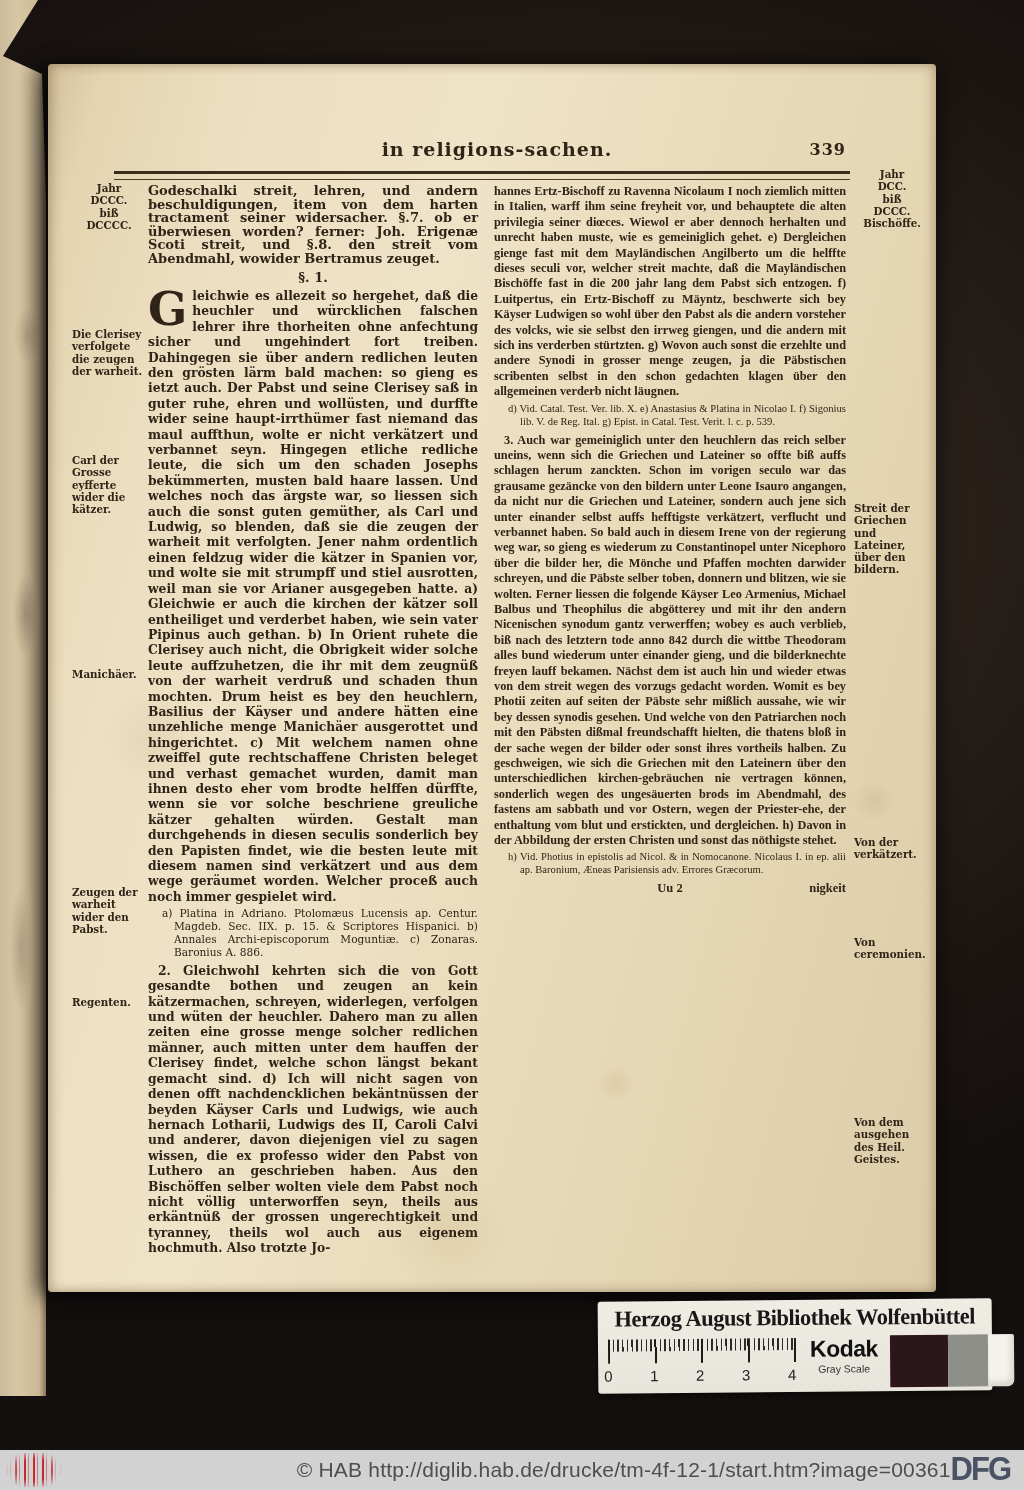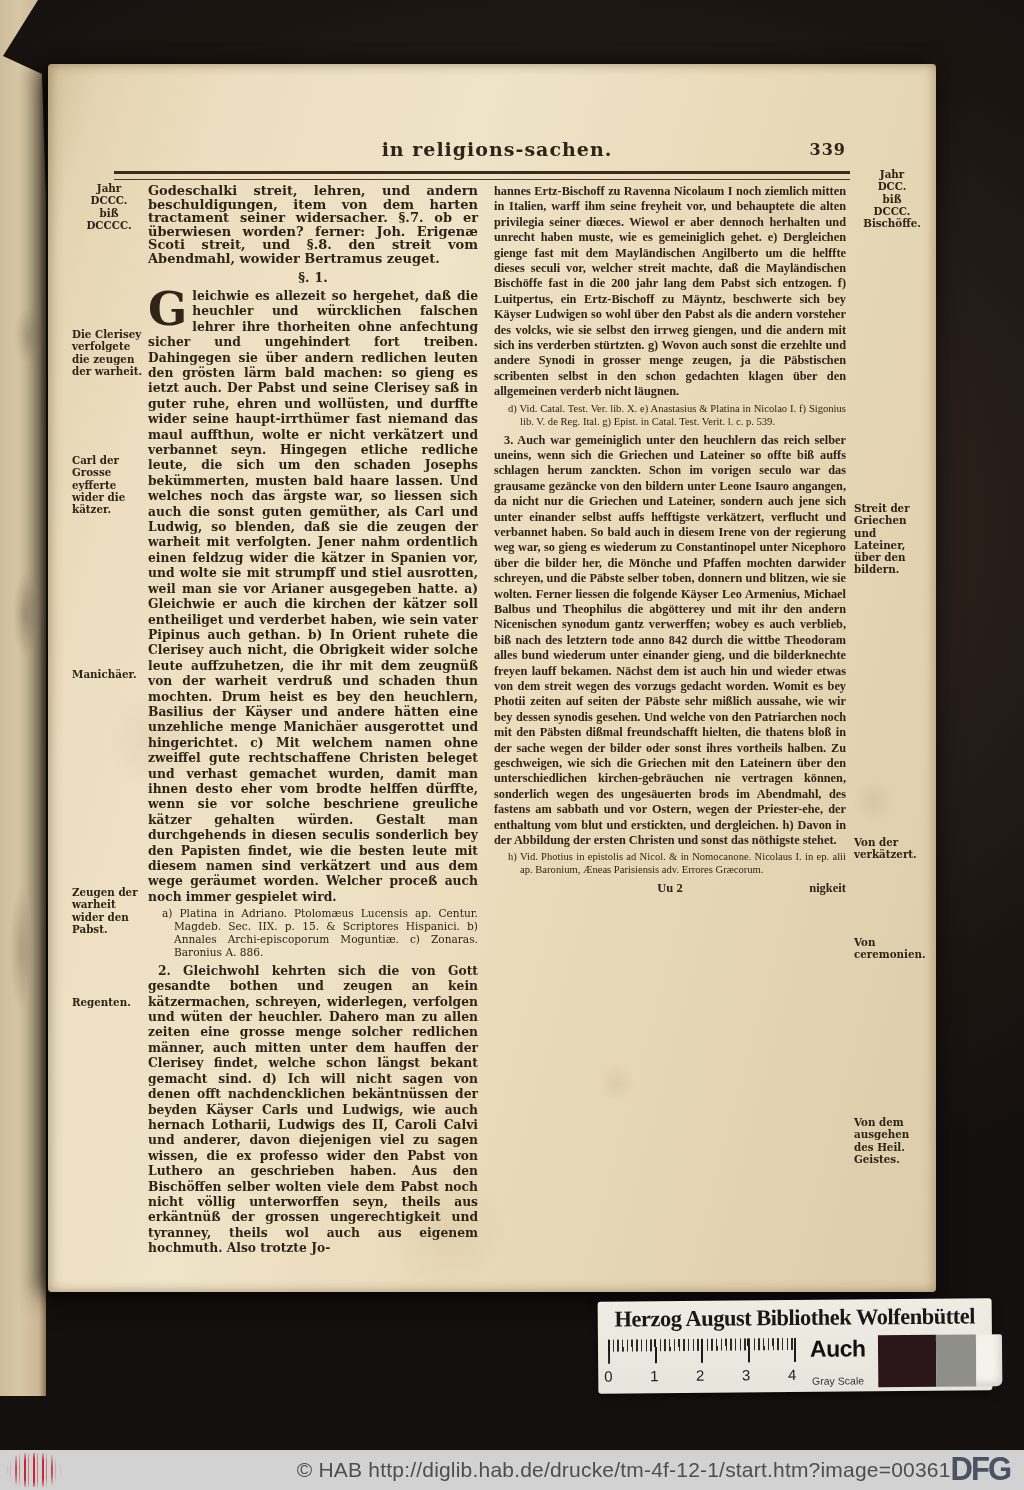--- a/index.html
+++ b/index.html
@@ -71,21 +71,21 @@
   .ruler{position:relative; width:192px; height:50px; margin-top:2px;}
   .ticks{position:relative; width:188px; height:26px;}
   .ticks::before{content:""; position:absolute; left:0; top:0; width:100%; height:12px;
     background:repeating-linear-gradient(90deg,#2a2a2a 0 1.4px, transparent 1.4px 4.7px);}
   .ticks::after{content:""; position:absolute; left:0; top:0; width:100%; height:24px;
     background:repeating-linear-gradient(90deg,#1a1a1a 0 2px, transparent 2px 46.5px);}
   .nums{display:flex; justify-content:space-between; width:192px; margin-left:-4px; margin-top:2px;
     font-size:15px; color:#222;}
   .brand{margin-left:14px; margin-top:2px; text-align:center;}
   .brand-name{font-weight:bold; font-size:23px; color:#111; letter-spacing:-.5px; line-height:22px;}
-  .brand-sub{font-size:10.5px; color:#333; margin-top:15px;}
+  .brand-sub{font-size:10.5px; color:#333; margin-top:3px;}
   .patches{display:flex; margin-left:12px; margin-top:0; height:52px;}
   .patch{height:52px;}
   .patch.p0{width:58px;}
   .patch.p1{width:40px;}
   .patch.p2{width:26px; box-shadow:inset -3px -4px 6px rgba(0,0,0,.12); border-radius:0 2px 6px 0;}
   
   .footer-bar{position:absolute; left:0; bottom:0; width:1024px; height:40px;
     background:#d2d2d2; display:flex; align-items:center; font-family:"Liberation Sans", sans-serif;}
   .stamp{width:56px; height:34px; margin-left:6px;
     background:
@@ -159,21 +159,21 @@
         <div class="ticks"></div>
         <div class="nums">
           <span>0</span>
           <span>1</span>
           <span>2</span>
           <span>3</span>
           <span>4</span>
         </div>
       </div>
       <div class="brand">
-        <div class="brand-name">Auch</div>
+        <div class="brand-name">Kodak</div>
         <div class="brand-sub">Gray Scale</div>
       </div>
       <div class="patches">
         <div class="patch p0" style="background: rgb(43, 22, 26);"></div>
         <div class="patch p1" style="background: rgb(143, 143, 137);"></div>
         <div class="patch p2" style="background: rgb(244, 242, 234);"></div>
       </div>
     </div>
   </div>
 

